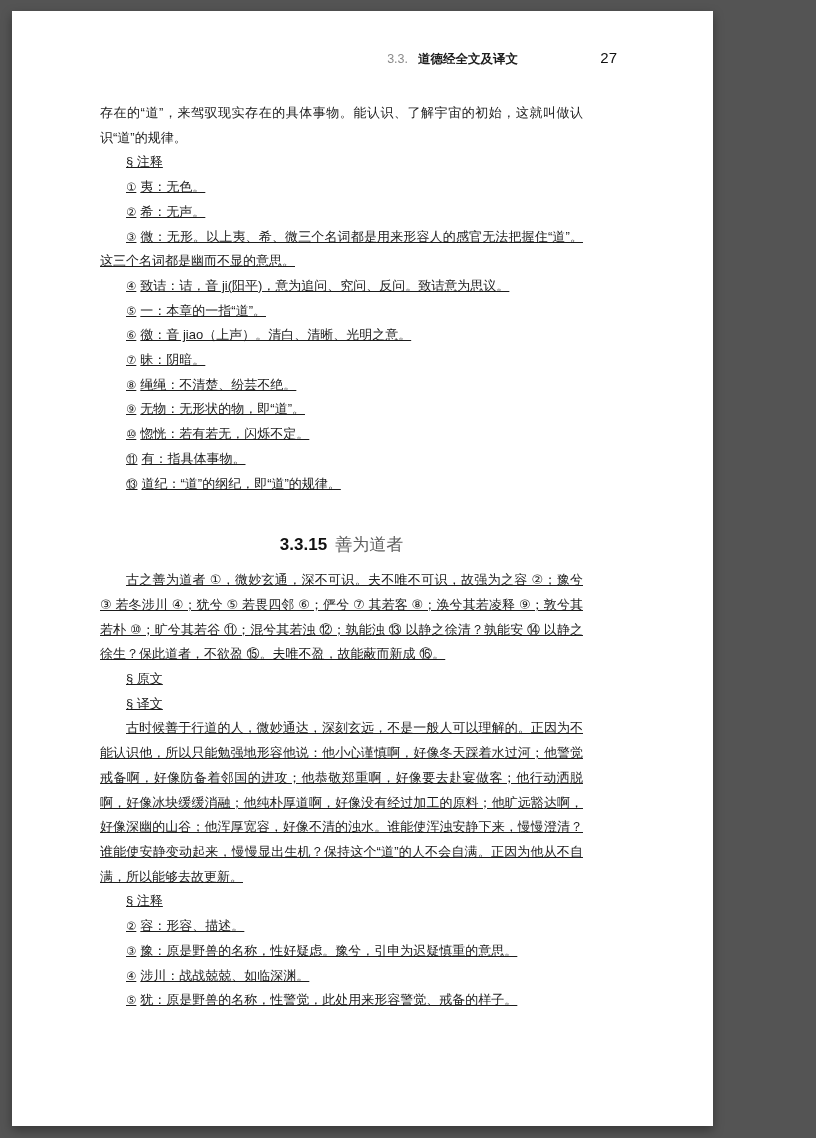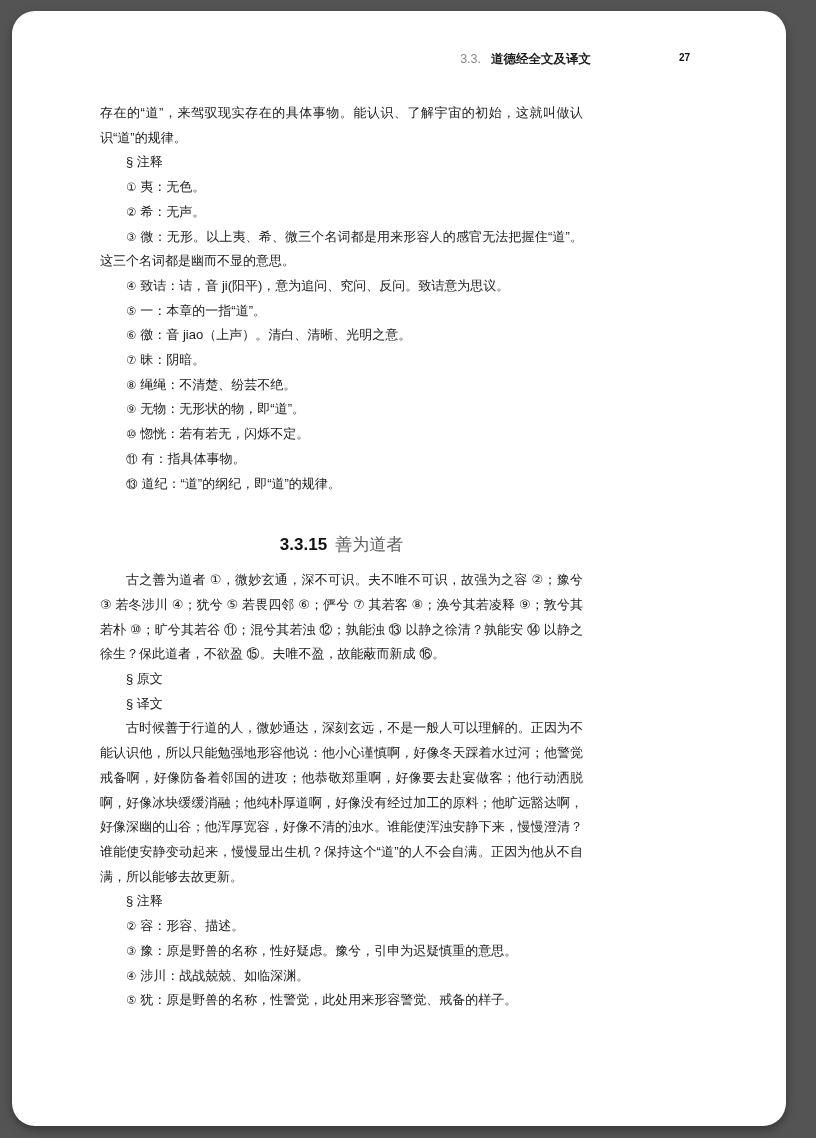--- a/index.html
+++ b/index.html
@@ -11,26 +11,25 @@
     height: 1138px;
     background: #545454;
     position: relative;
     font-family: "Liberation Sans", "DejaVu Sans", sans-serif;
     overflow: hidden;
   }
   .page {
     position: absolute;
     left: 12px;
     top: 11px;
-    width: 774px;
+    width: 701px;
     height: 1115px;
     background: #ffffff;
     box-shadow: 0 4px 10px rgba(0,0,0,0.35);
     overflow: hidden;
-    border-radius: 23px;
   }
   .running-head {
     position: absolute;
     top: 39px;
     right: 195px;
     font-size: 12.5px;
     line-height: 18px;
     color: #1c1c1c;
     white-space: nowrap;
   }
@@ -40,40 +39,41 @@
     margin-right: 10px;
   }
   .running-head .sec-title {
     font-weight: bold;
     color: #1c1c1c;
   }
   .page-num {
     position: absolute;
     top: 38px;
     right: 96px;
-    font-size: 10px;
+    font-size: 15px;
     line-height: 18px;
-    font-weight: bold;
+    font-weight: normal;
     color: #111111;
   }
   .content {
     position: absolute;
     left: 88px;
     top: 90px;
     width: 483px;
     font-size: 13px;
     line-height: 24.7px;
     color: #1c1c1c;
     text-align: justify;
   }
   .content p {
     margin: 0;
   }
   p.indent {
     text-indent: 2em;
+    text-decoration: underline;
   }
   .note-marker {
     font-size: 11.5px;
     margin-right: 4px;
   }
   h2.section-heading {
     margin: 36px 0 10px 0;
     font-size: 17px;
     line-height: 26px;
     font-weight: bold;

